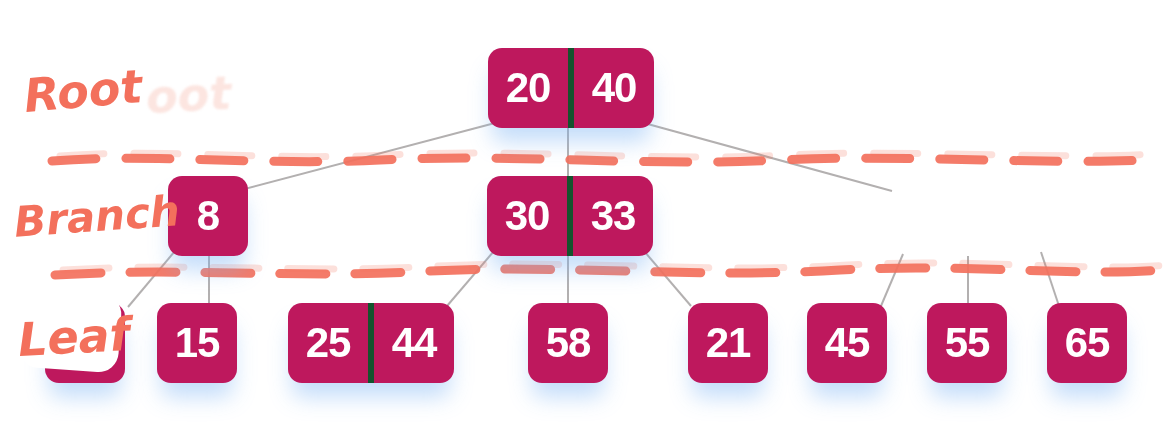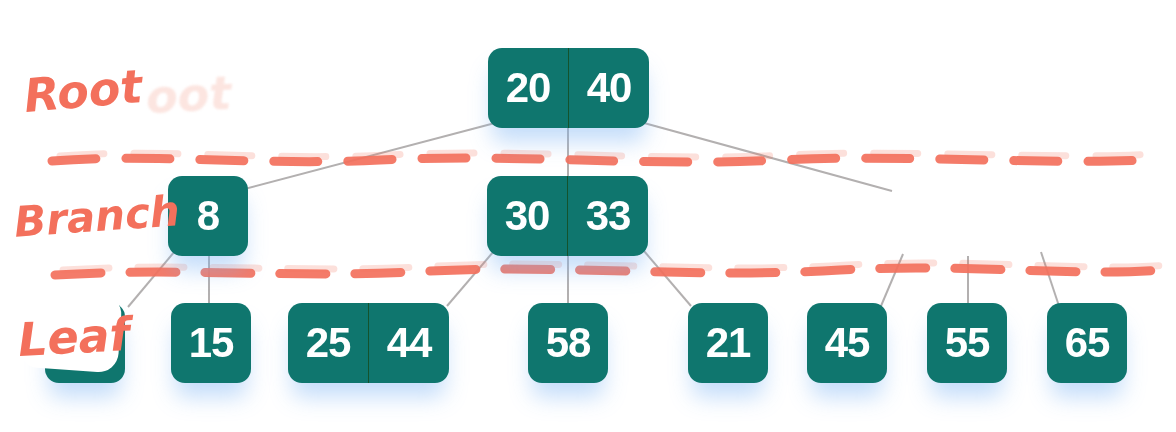--- a/index.html
+++ b/index.html
@@ -3,28 +3,28 @@
 <meta charset="utf-8">
 <style>
   html,body{margin:0;padding:0;background:#ffffff;}
   .canvas{
     position:relative;width:1176px;height:432px;overflow:hidden;
     background:#ffffff;font-family:"Liberation Sans",sans-serif;
   }
   .lines{position:absolute;left:0;top:0;width:1176px;height:432px;z-index:1;}
   .node{
     position:absolute;display:flex;z-index:2;
-    background:#0f766e;border-radius:14px;
+    background:#be185d;border-radius:14px;
     box-shadow:0 18px 22px -4px rgba(125,180,245,.45);
   }
   .cell{
     width:80px;height:80px;display:flex;align-items:center;justify-content:center;
     color:#ffffff;font-weight:700;font-size:42px;letter-spacing:-1px;
   }
-  .cell + .cell{border-left:1px solid #14532d;}
+  .cell + .cell{border-left:6px solid #14532d;}
   .eraser{
     position:absolute;z-index:3;background:#ffffff;border-radius:20px;
     left:20px;top:292px;width:100px;height:78px;transform:rotate(4deg);
   }
   .hand{
     position:absolute;z-index:4;color:#f3705c;font-weight:700;font-style:italic;
     font-family:"DejaVu Sans",sans-serif;white-space:nowrap;
   }
   .hand-root{left:24px;top:64px;font-size:46px;transform:rotate(-5deg);}
   .hand-branch{left:14px;top:192px;font-size:42px;transform:rotate(-4deg);}
@@ -73,21 +73,21 @@
     <div class="cell">8</div>
   </div>
   <div class="node" style="left:487px;top:176px">
     <div class="cell">30</div>
     <div class="cell">33</div>
   </div>
 
   <div class="node" style="left:45px;top:303px">
     <div class="cell"></div>
   </div>
-  <div class="node" style="left:171px;top:303px">
+  <div class="node" style="left:157px;top:303px">
     <div class="cell">15</div>
   </div>
   <div class="node" style="left:288px;top:303px">
     <div class="cell">25</div>
     <div class="cell">44</div>
   </div>
   <div class="node" style="left:528px;top:303px">
     <div class="cell">58</div>
   </div>
   <div class="node" style="left:688px;top:303px">

